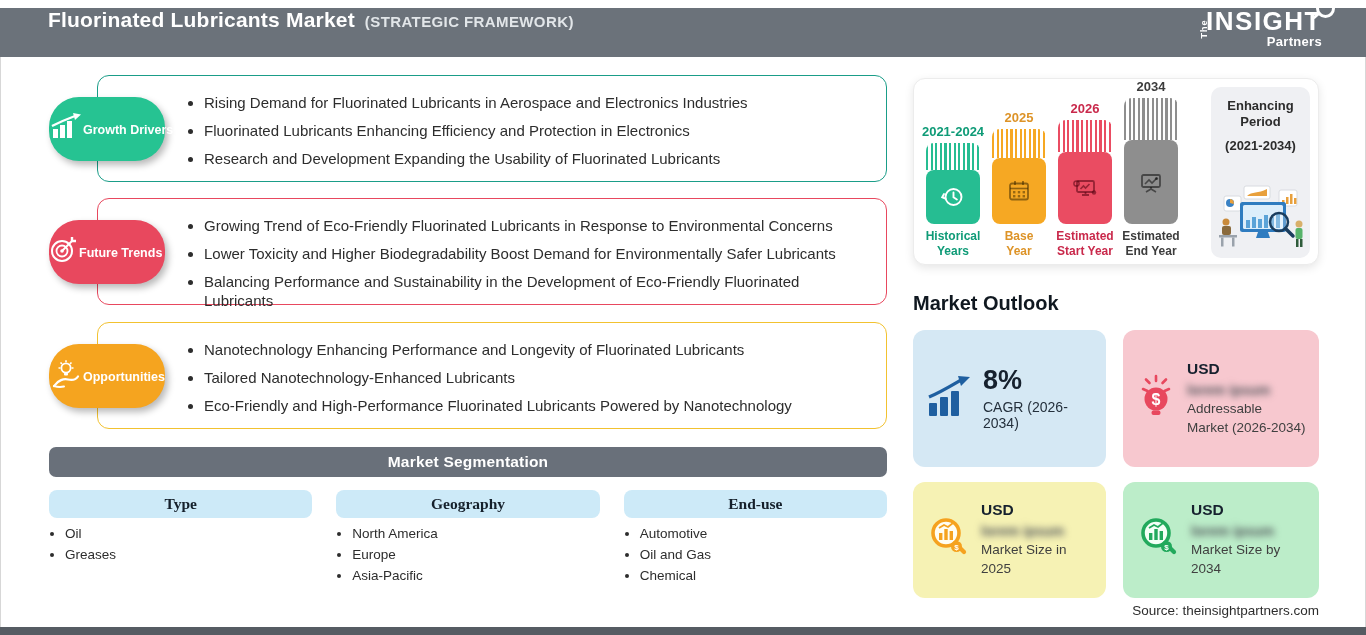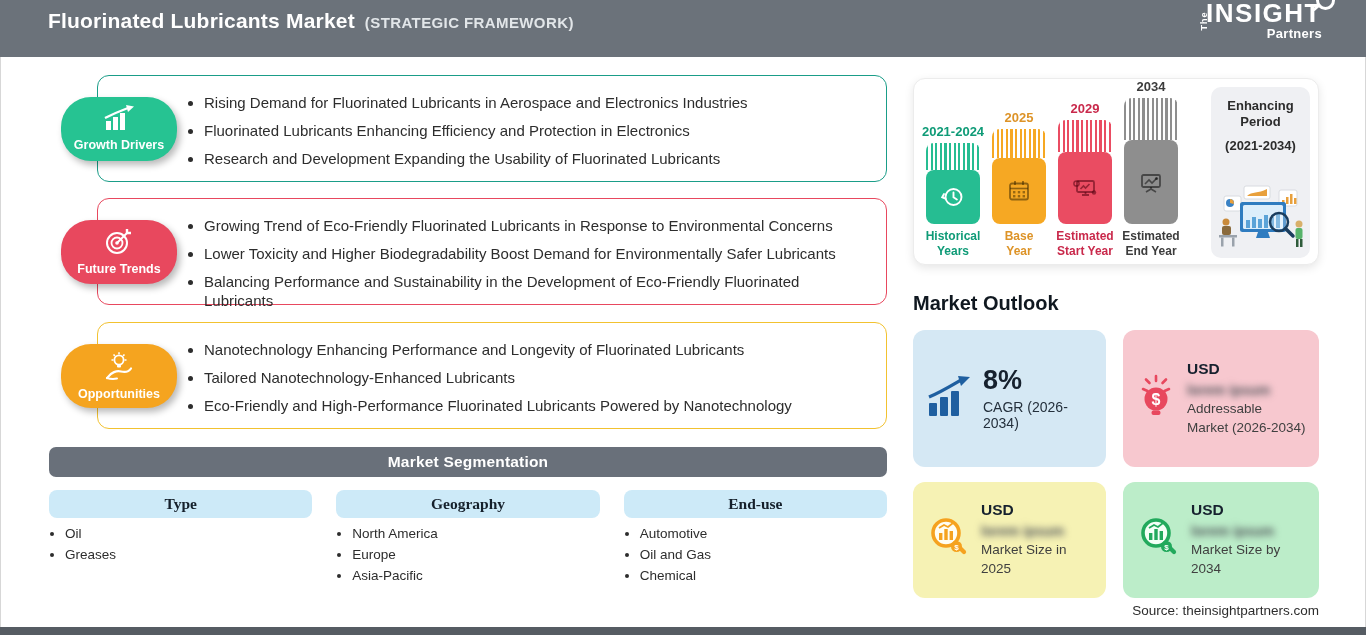--- a/index.html
+++ b/index.html
@@ -1,21 +1,21 @@
 <!DOCTYPE html>
 <html><head>
 <meta charset="utf-8">
 <style>
   html,body{margin:0;padding:0;background:#fff;}
   .page{position:relative;width:1366px;height:635px;background:#ffffff;
         font-family:"Liberation Sans",sans-serif;overflow:hidden;}
 
   
-  .topbar{position:absolute;top:0;left:0;width:100%;height:57px;background:#6b727a;
-          display:flex;align-items:center;justify-content:space-between;
+  .topbar{position:absolute;top:8px;left:0;width:100%;height:57px;background:#6b727a;
+          display:flex;align-items:flex-start;justify-content:space-between;
           padding:0 44px 16px 48px;box-sizing:border-box;}
   .title-wrap{display:flex;align-items:baseline;}
   .title{color:#ffffff;font-size:21px;font-weight:bold;letter-spacing:.2px;}
   .subtitle{color:#e2e6e9;font-size:15px;font-weight:600;margin-left:10px;letter-spacing:.4px;}
   .logo{display:flex;align-items:center;color:#fff;}
   .logo-the{transform:rotate(-90deg);font-size:9px;font-weight:bold;letter-spacing:1px;margin-right:-7px;}
   .logo-right{display:flex;flex-direction:column;align-items:flex-end;}
   .logo-insight{font-size:26px;font-weight:800;letter-spacing:1.5px;line-height:1;position:relative;}
   .logo-mag{position:absolute;top:-9px;right:-13px;width:13px;height:13px;border:3px solid #fff;border-radius:50%;}
   .logo-mag::after{content:'';position:absolute;width:3px;height:9px;background:#fff;
@@ -25,22 +25,22 @@
   
   .content{position:absolute;top:57px;left:0;right:0;bottom:8px;background:#fff;
            border-left:1px solid #d7d7d7;border-right:1px solid #d7d7d7;}
   .bottombar{position:absolute;left:0;right:0;bottom:0;height:8px;background:#565c63;}
 
   
   .fw-row{position:absolute;left:48px;width:838px;height:107px;}
   .fw-row1{top:18px;}  .fw-row2{top:141px;}  .fw-row3{top:265px;}
   .fw-box{position:absolute;left:48px;right:0;top:0;bottom:0;border:1.6px solid #999;
           border-radius:12px;box-sizing:border-box;padding:17px 18px 6px 88px;background:#fff;}
-  .fw-badge{position:absolute;left:12px;top:50%;transform:translateY(-50%);width:116px;height:64px;
-            border-radius:30px;display:flex;flex-direction:column;align-items:center;justify-content:center;
+  .fw-badge{position:absolute;left:0;top:50%;transform:translateY(-50%);width:116px;height:64px;
+            border-radius:30px;display:flex;align-items:center;justify-content:flex-start;
             color:#fff;box-shadow:3px 4px 7px rgba(0,0,0,.28);z-index:2;}
   .fw-badge .blabel{font-size:12.5px;font-weight:bold;margin-top:2px;white-space:nowrap;}
   .fw-list{margin:0;padding-left:18px;list-style:disc;color:#2d2d2d;font-size:15px;}
   .fw-list li{margin:0 0 9px;line-height:19px;}
 
   
   .seg-bar{position:absolute;left:48px;top:390px;width:838px;height:30px;background:#69707a;
            border-radius:7px;color:#fff;font-weight:bold;font-size:15.5px;
            display:flex;align-items:center;justify-content:center;letter-spacing:.2px;}
   .seg-cols{position:absolute;left:48px;top:433px;width:838px;display:flex;gap:24px;}
@@ -239,21 +239,21 @@
                     <rect x="16.6" y="17" width="2.4" height="2.4"></rect>
                 </g>
               </svg>
             </div>
           </div>
           <span class="bar-label" style="color: rgb(221, 147, 39);">Base
 Year</span>
         </div>
 
         <div class="bar-group b3">
-          <span class="bar-year" style="color: rgb(201, 41, 75);">2029</span>
+          <span class="bar-year" style="color: rgb(201, 41, 75);">2026</span>
           <div class="bar" style="--c: #ea4c62;">
             <div class="bar-stripes"></div>
             <div class="bar-solid">
               <svg width="28" height="26" viewBox="0 0 28 26">
                 <rect x="6" y="6" width="17" height="11" rx="1.5" stroke="rgba(80,0,15,.55)" stroke-width="1.8" fill="none"></rect>
                 <path d="M11 20 h7 M14.5 17 v3" stroke="rgba(80,0,15,.55)" stroke-width="1.8"></path>
                 <path d="M9.5 14 l3-3 2 2 4-4" stroke="rgba(80,0,15,.55)" stroke-width="1.6" fill="none"></path>
                 <circle cx="5.5" cy="8.5" r="2.6" stroke="rgba(80,0,15,.55)" stroke-width="1.5" fill="none"></circle>
                 <circle cx="23" cy="17.5" r="2.2" fill="rgba(80,0,15,.55)"></circle>
               </svg>

